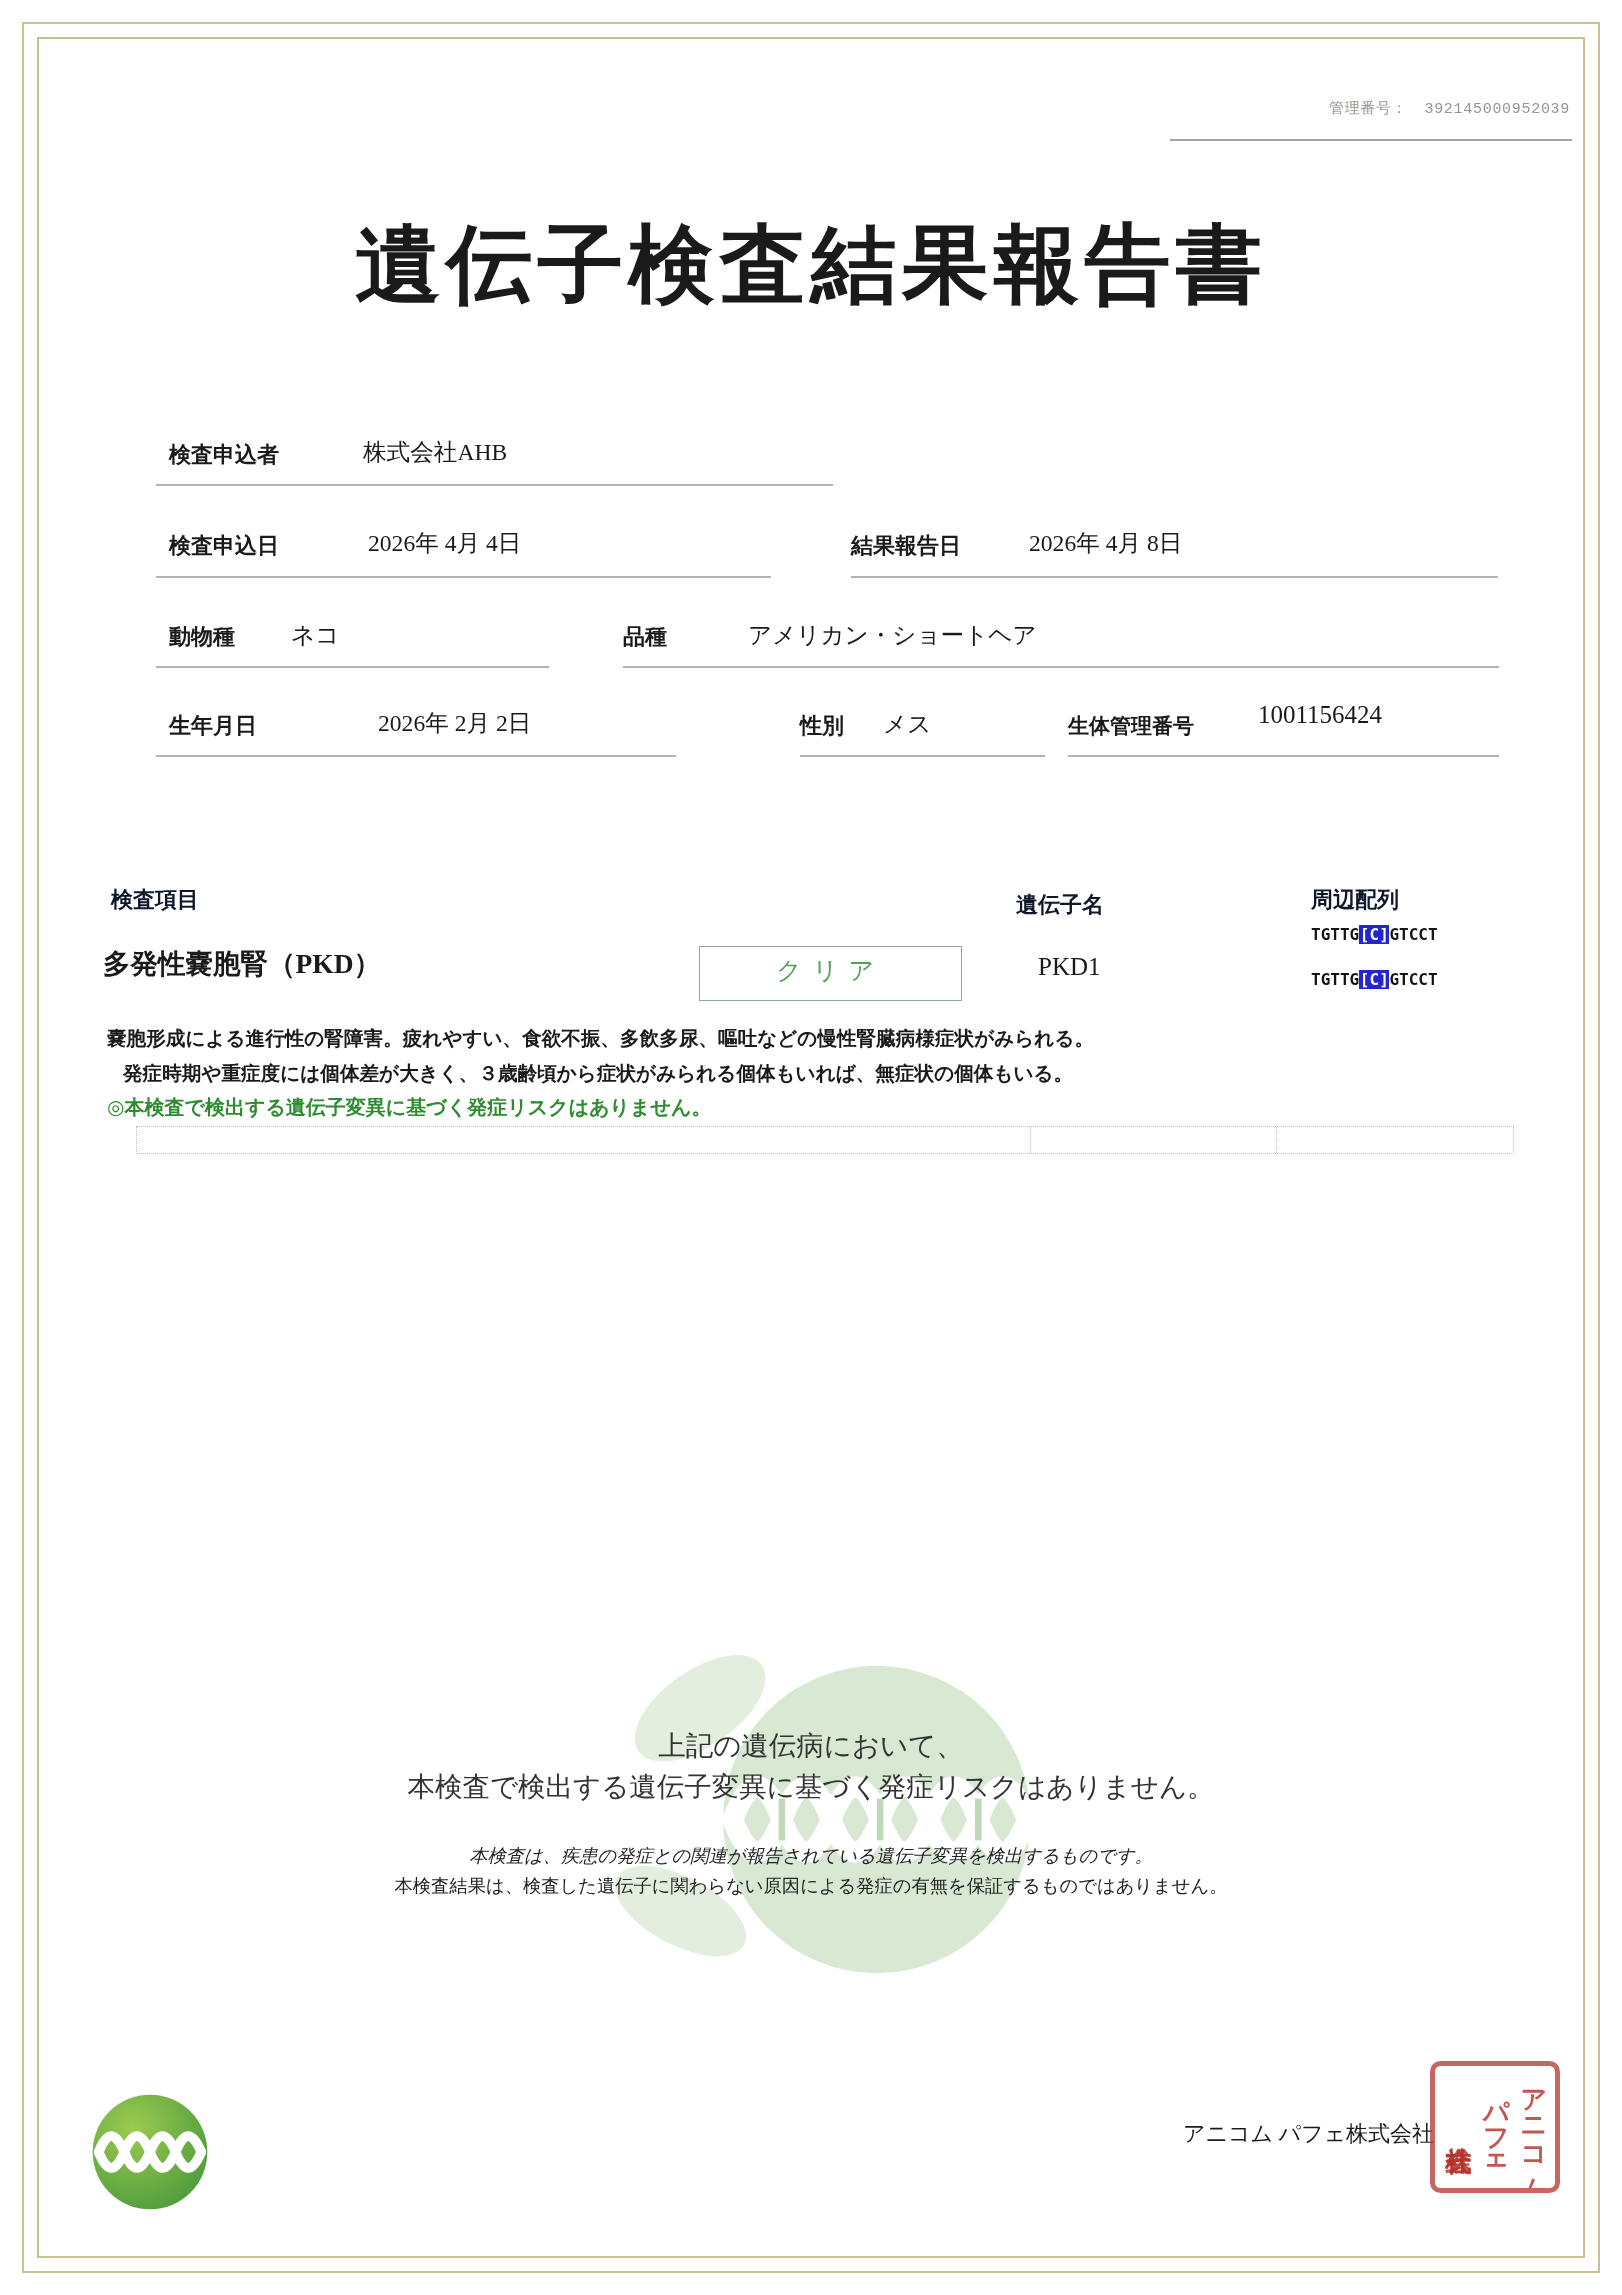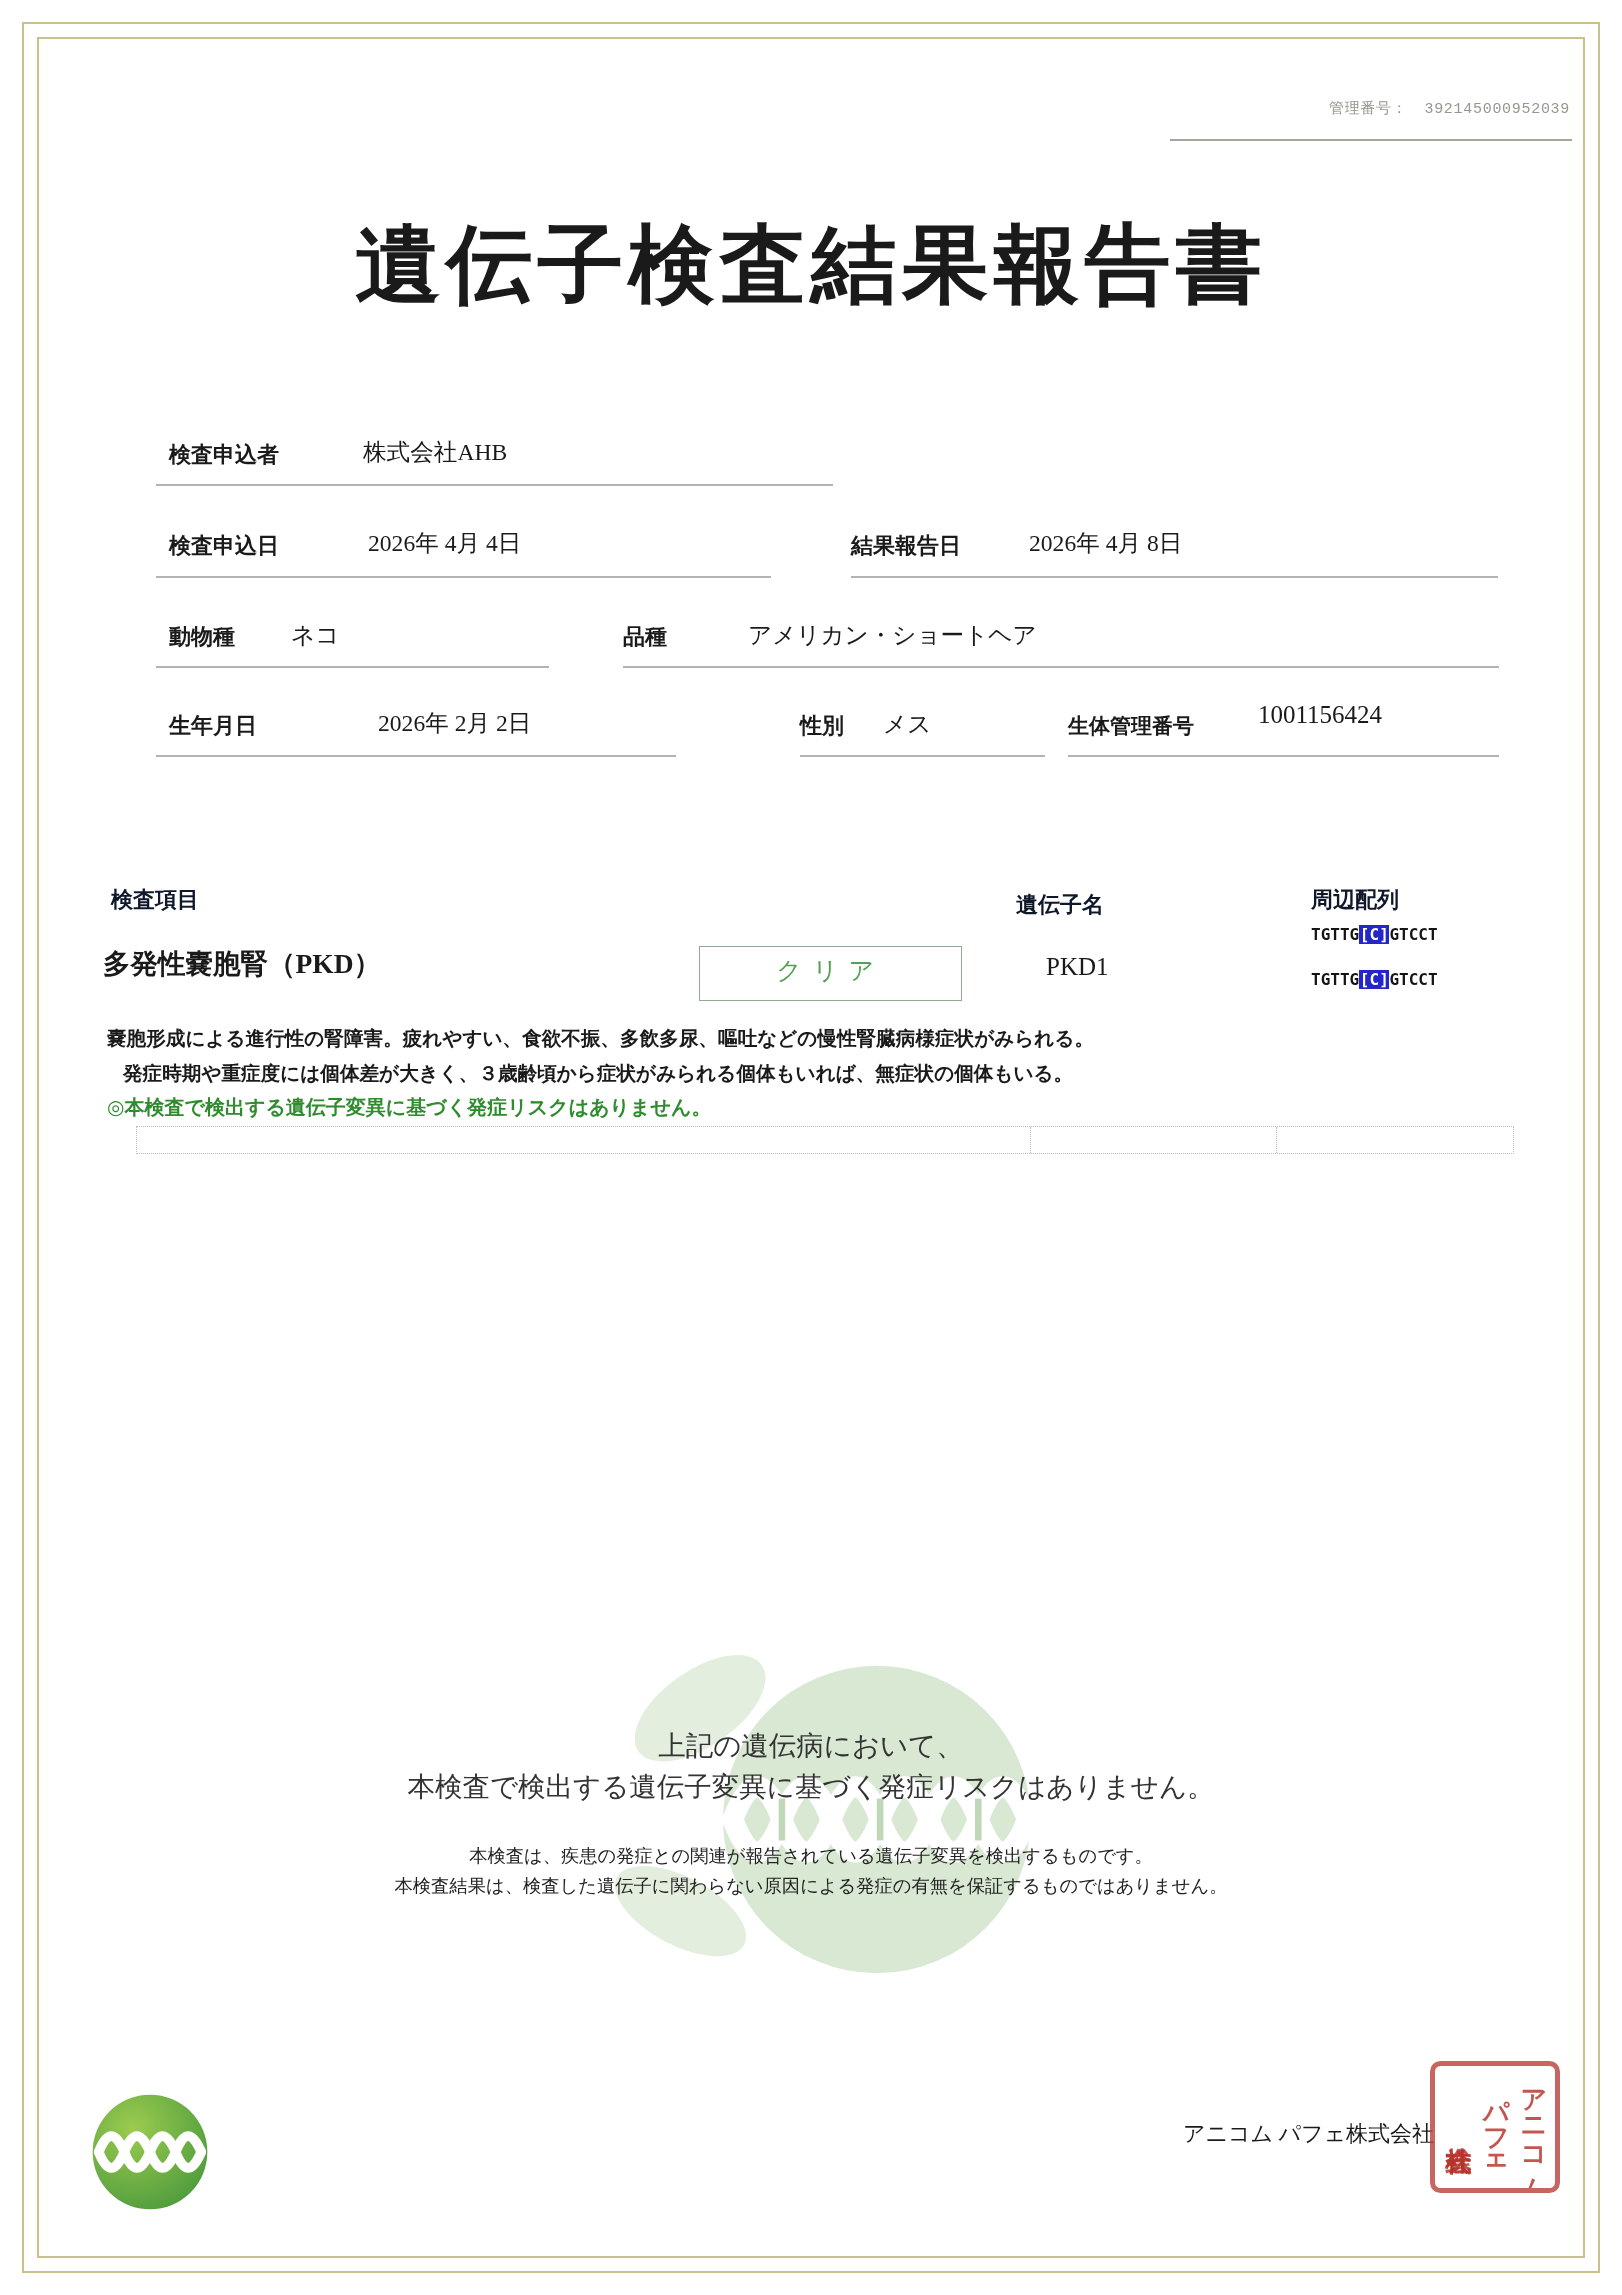--- a/index.html
+++ b/index.html
@@ -105,21 +105,21 @@
   <div class="lbl" style="left:1068px; top:712px; font-size:21px;">生体管理番号</div>
   <div class="val" style="left:1258px; top:701px; font-size:25px;">1001156424</div>
   <div class="uline" style="left:1068px; top:755px; width:431px;"></div>
 
   <div class="ghead" style="left:111px; top:885px;">検査項目</div>
   <div class="ghead" style="left:1016px; top:890px;">遺伝子名</div>
   <div class="ghead" style="left:1311px; top:885px;">周辺配列</div>
 
   <div class="item-name" style="left:103px; top:946px;">多発性嚢胞腎（PKD）</div>
   <div class="clear-box">クリア</div>
-  <div class="gene" style="left:1038px; top:953px;margin-left:8px;">PKD1</div>
+  <div class="gene" style="left:1038px; top:953px;">PKD1</div>
 
   <div class="seq" style="left:1311px; top:925px;">
     <span>TGTTG</span><span class="var">[C]</span><span>GTCCT</span>
   </div>
   <div class="seq" style="left:1311px; top:970px;">
     <span>TGTTG</span><span class="var">[C]</span><span>GTCCT</span>
   </div>
 
   <div class="desc" style="left:107px; top:1025px;">嚢胞形成による進行性の腎障害。疲れやすい、食欲不振、多飲多尿、嘔吐などの慢性腎臓病様症状がみられる。</div>
   <div class="desc" style="left:123px; top:1060px;">発症時期や重症度には個体差が大きく、３歳齢頃から症状がみられる個体もいれば、無症状の個体もいる。</div>
@@ -138,21 +138,21 @@
     <path d="M180,300 q37,100 75,0 q37,-100 75,0 q37,100 75,0 q37,-100 75,0 q37,100 75,0 q37,-100 75,0" fill="none" stroke="#ffffff" stroke-width="32" stroke-linecap="round"></path>
     <g stroke="#8cbb7f" stroke-width="10">
       <line x1="255" y1="268" x2="255" y2="332"></line>
       <line x1="405" y1="268" x2="405" y2="332"></line>
       <line x1="555" y1="268" x2="555" y2="332"></line>
     </g>
   </svg>
 
   <div class="center-txt sum-main zup" style="top:1769px;">本検査で検出する遺伝子変異に基づく発症リスクはありません。</div>
   <div class="center-txt sum-main zup" style="top:1728px;">上記の遺伝病において、</div>
-  <div class="center-txt sum-note zup" style="top:1843px;">本検査は、疾患の発症との関連が報告されている遺伝子変異を検出するものです。</div>
+  <div class="center-txt sum-note zup" style="top:1843px;font-style:italic;">本検査は、疾患の発症との関連が報告されている遺伝子変異を検出するものです。</div>
   <div class="center-txt sum-note zup" style="top:1873px;">本検査結果は、検査した遺伝子に関わらない原因による発症の有無を保証するものではありません。</div>
 
   <div class="logo">
     <svg width="122" height="122" viewBox="0 0 100 100" aria-hidden="true">
       <defs>
         <radialGradient id="lg" cx="35%" cy="30%" r="80%">
           <stop offset="0%" stop-color="#9ccb4f"></stop>
           <stop offset="100%" stop-color="#4c9a3d"></stop>
         </radialGradient>
       </defs>

